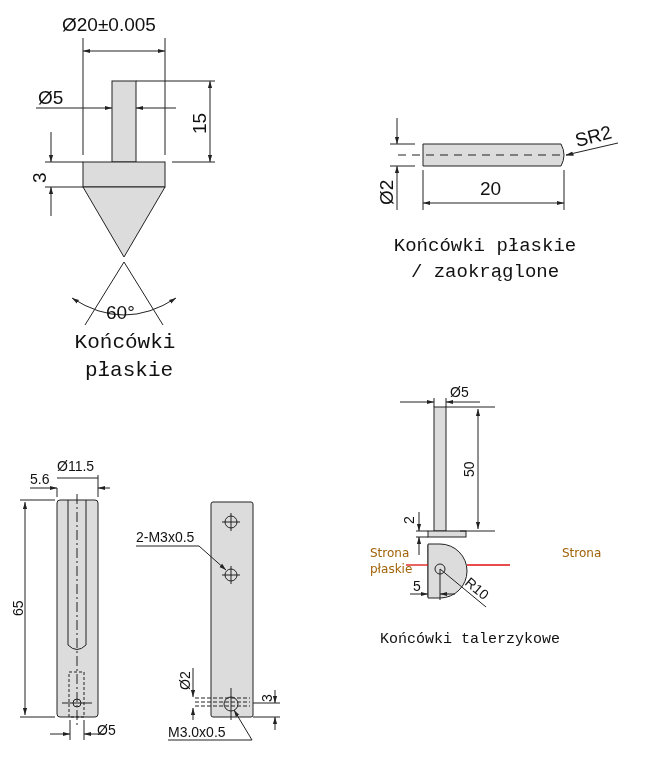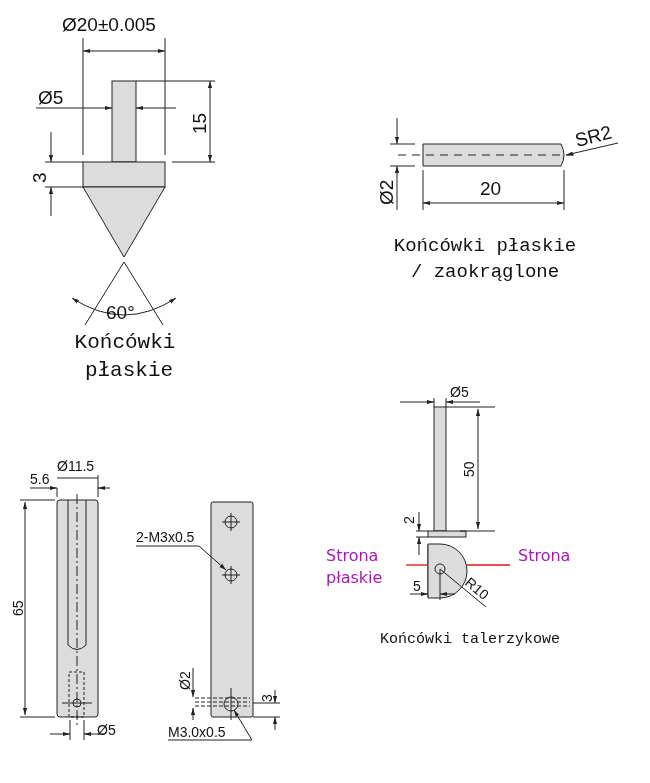--- a/index.html
+++ b/index.html
@@ -1,20 +1,20 @@
 <!DOCTYPE html>
 <html><head>
 <meta charset="utf-8">
 <style>
   html,body{margin:0;padding:0;background:#fff;}
   body{width:650px;height:783px;position:relative;overflow:hidden;font-family:"Liberation Sans",sans-serif;}
   svg{position:absolute;left:0;top:0;}
   .dim{font-family:"Liberation Sans",sans-serif;fill:#111;}
   .cap{position:absolute;font-family:Liberation Mono, monospace;color:#111;text-align:center;line-height:1.35;}
-  .lab{position:absolute;font-family:"DejaVu Sans",sans-serif;color:#a21caf;font-size:16px;line-height:1.35;}
+  .lab{position:absolute;font-family:"DejaVu Sans",sans-serif;color:#a16207;font-size:12px;line-height:1.35;margin-left:44px;}
 </style>
 </head>
 <body>
 
 <svg width="650" height="783" viewBox="0 0 650 783">
   <defs>
     <marker id="ar" viewBox="0 0 10 10" refX="10" refY="5" markerWidth="7" markerHeight="7" orient="auto-start-reverse">
       <path d="M0,2 L10,5 L0,8 z" fill="#222"></path>
     </marker>
   </defs>

